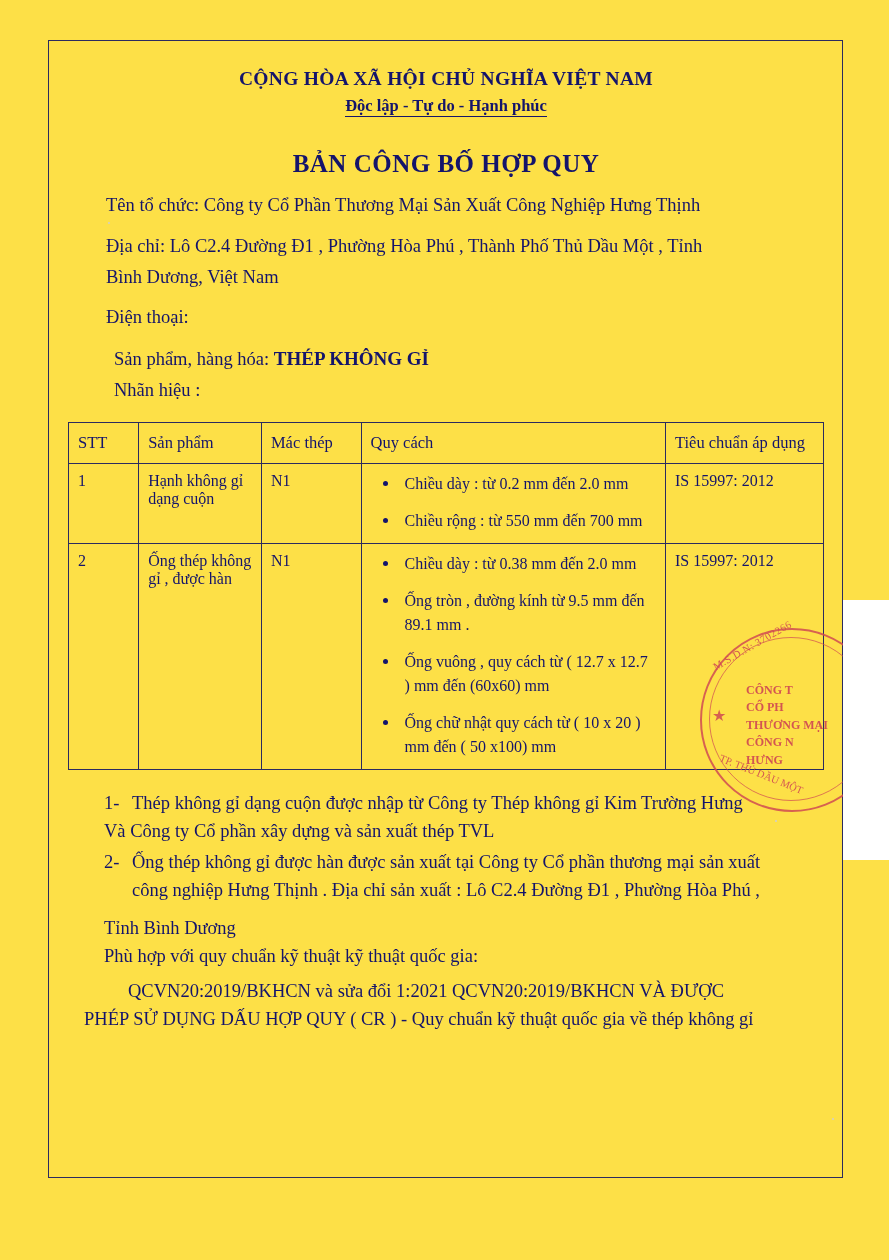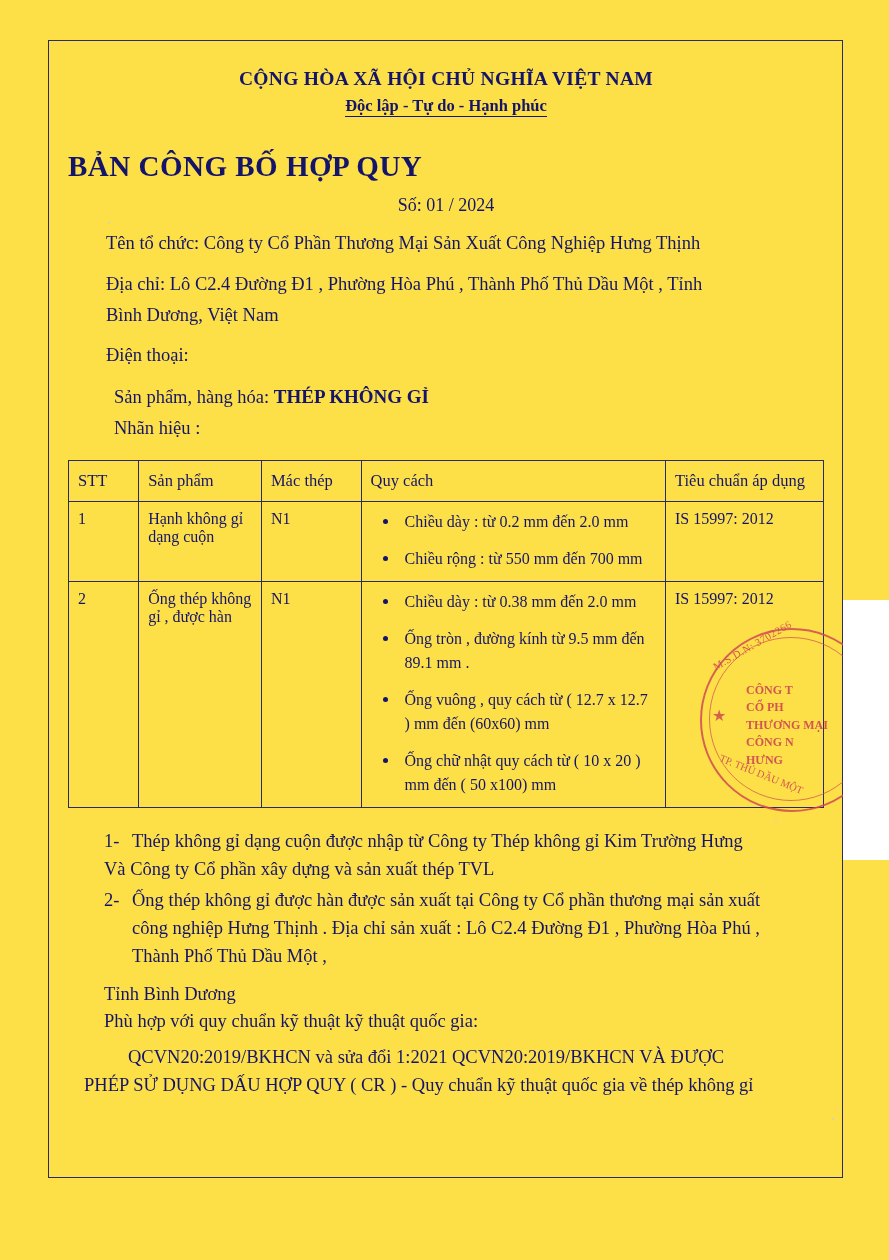--- a/index.html
+++ b/index.html
@@ -51,22 +51,23 @@
     font-weight: bold;
     font-size: 16.5px;
     margin-top: 6px;
     color: #14146b;
   }
   .natl-sub span {
     border-bottom: 1.4px solid #14146b;
     padding-bottom: 1px;
   }
   .main-title {
-    font-weight: bold;
-    font-size: 29px;
+    text-align: center;
+    font-weight: bold;
+    font-size: 25px;
     margin-top: 34px;
     color: #14146b;
     letter-spacing: 0.5px;
   }
   .doc-number {
     text-align: center;
     font-size: 18px;
     margin-top: 12px;
     color: #14146b;
   }
@@ -262,21 +263,20 @@
 
 <div class="page">
   <div class="doc-border"></div>
 
   <div class="content">
 
     <div class="natl-title">CỘNG HÒA XÃ HỘI CHỦ NGHĨA VIỆT NAM</div>
     <div class="natl-sub"><span>Độc lập - Tự do - Hạnh phúc</span></div>
 
     <div class="main-title">BẢN CÔNG BỐ HỢP QUY</div>
-    <div class="doc-number">Số: 01 / 2024</div>
 
     <div class="field-line">Tên tổ chức: Công ty Cổ Phần Thương Mại Sản Xuất Công Nghiệp Hưng Thịnh</div>
     <div class="field-line">Địa chỉ: Lô C2.4 Đường Đ1 , Phường Hòa Phú , Thành Phố Thủ Dầu Một , Tỉnh</div>
     <div class="field-line tight">Bình Dương, Việt Nam</div>
     <div class="field-line">Điện thoại:</div>
 
     <div class="field-line indent2">
       <span>Sản phẩm, hàng hóa:</span>
       <span class="prod-name">THÉP KHÔNG GỈ</span>
     </div>
@@ -327,21 +327,20 @@
         <div class="note-num">1-</div>
         <div class="note-body">Thép không gỉ dạng cuộn được nhập từ Công ty Thép không gỉ Kim Trường Hưng</div>
       </div>
       <div class="note-cont">Và Công ty Cổ phần xây dựng và sản xuất thép TVL</div>
 
       <div class="note-item">
         <div class="note-num">2-</div>
         <div class="note-body">Ống thép không gỉ được hàn được sản xuất tại Công ty Cổ phần thương mại sản xuất</div>
       </div>
       <div class="note-cont2">công nghiệp Hưng Thịnh . Địa chỉ sản xuất : Lô C2.4 Đường Đ1 , Phường Hòa Phú ,</div>
-      <div class="note-cont2">Thành Phố Thủ Dầu Một ,</div>
     </div>
 
     <div class="tail">
       <div class="l1">Tỉnh Bình Dương</div>
       <div class="l1">Phù hợp với quy chuẩn kỹ thuật kỹ thuật quốc gia:</div>
       <div class="l2">QCVN20:2019/BKHCN và sửa đổi 1:2021  QCVN20:2019/BKHCN VÀ ĐƯỢC</div>
       <div class="l3">PHÉP SỬ DỤNG DẤU HỢP QUY ( CR ) -  Quy chuẩn kỹ thuật quốc gia về thép không gỉ</div>
     </div>
 
   </div>

